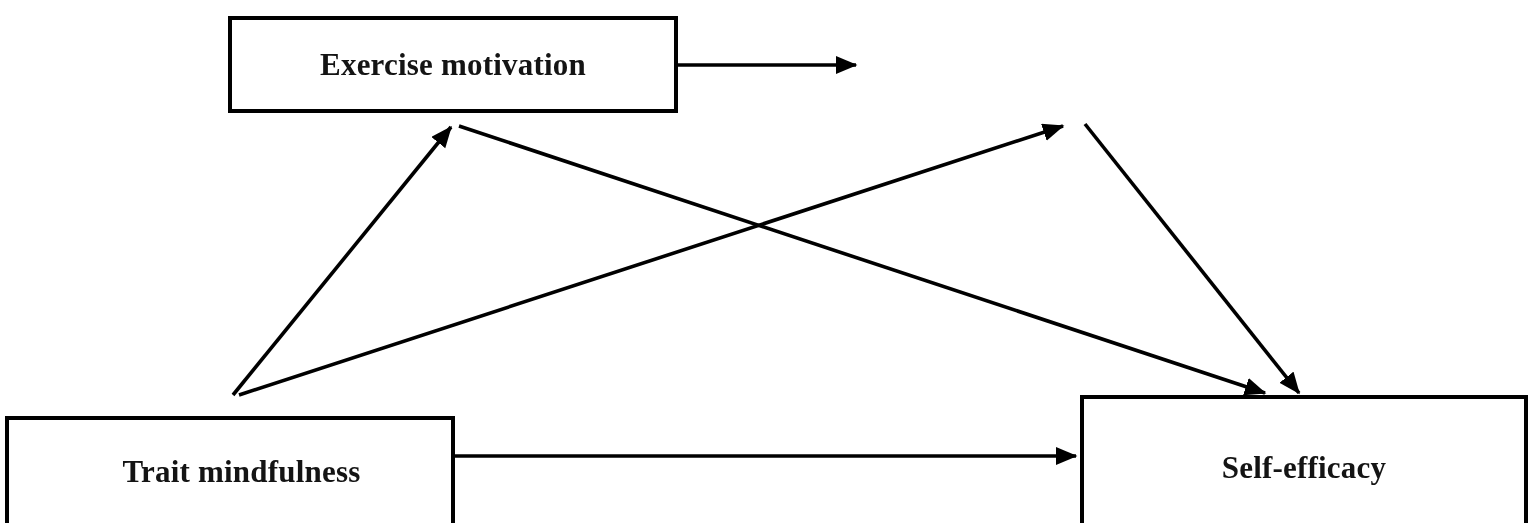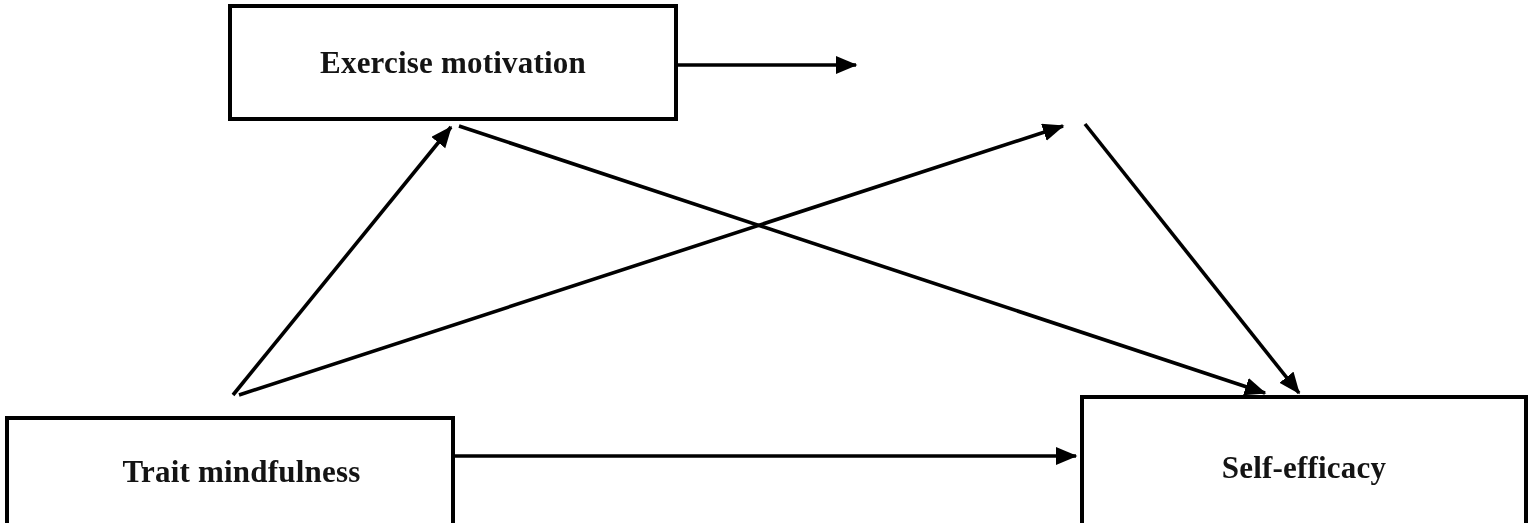--- a/index.html
+++ b/index.html
@@ -34,21 +34,21 @@
     justify-content: center;
     z-index: 1;
   }
   .node .label {
     font-weight: bold;
     font-size: 31px;
     color: #141414;
     letter-spacing: 0.2px;
     white-space: nowrap;
   }
-  #node-exercise-motivation { left: 228px; top: 4px;   width: 450px; height: 117px; }
+  #node-exercise-motivation { left: 228px; top: 16px;   width: 450px; height: 97px; }
   #node-exercise-adherence  { left: 860px; top: 6px;   width: 446px; height: 117px; }
   #node-trait-mindfulness   { left: 5px;   top: 416px; width: 450px; height: 111px; padding-left: 23px; }
   #node-self-efficacy       { left: 1080px;top: 395px; width: 448px; height: 145px; }
 </style>
 </head>
 <body>
 
 <div class="canvas">
 
   <div class="node" id="node-exercise-motivation">

